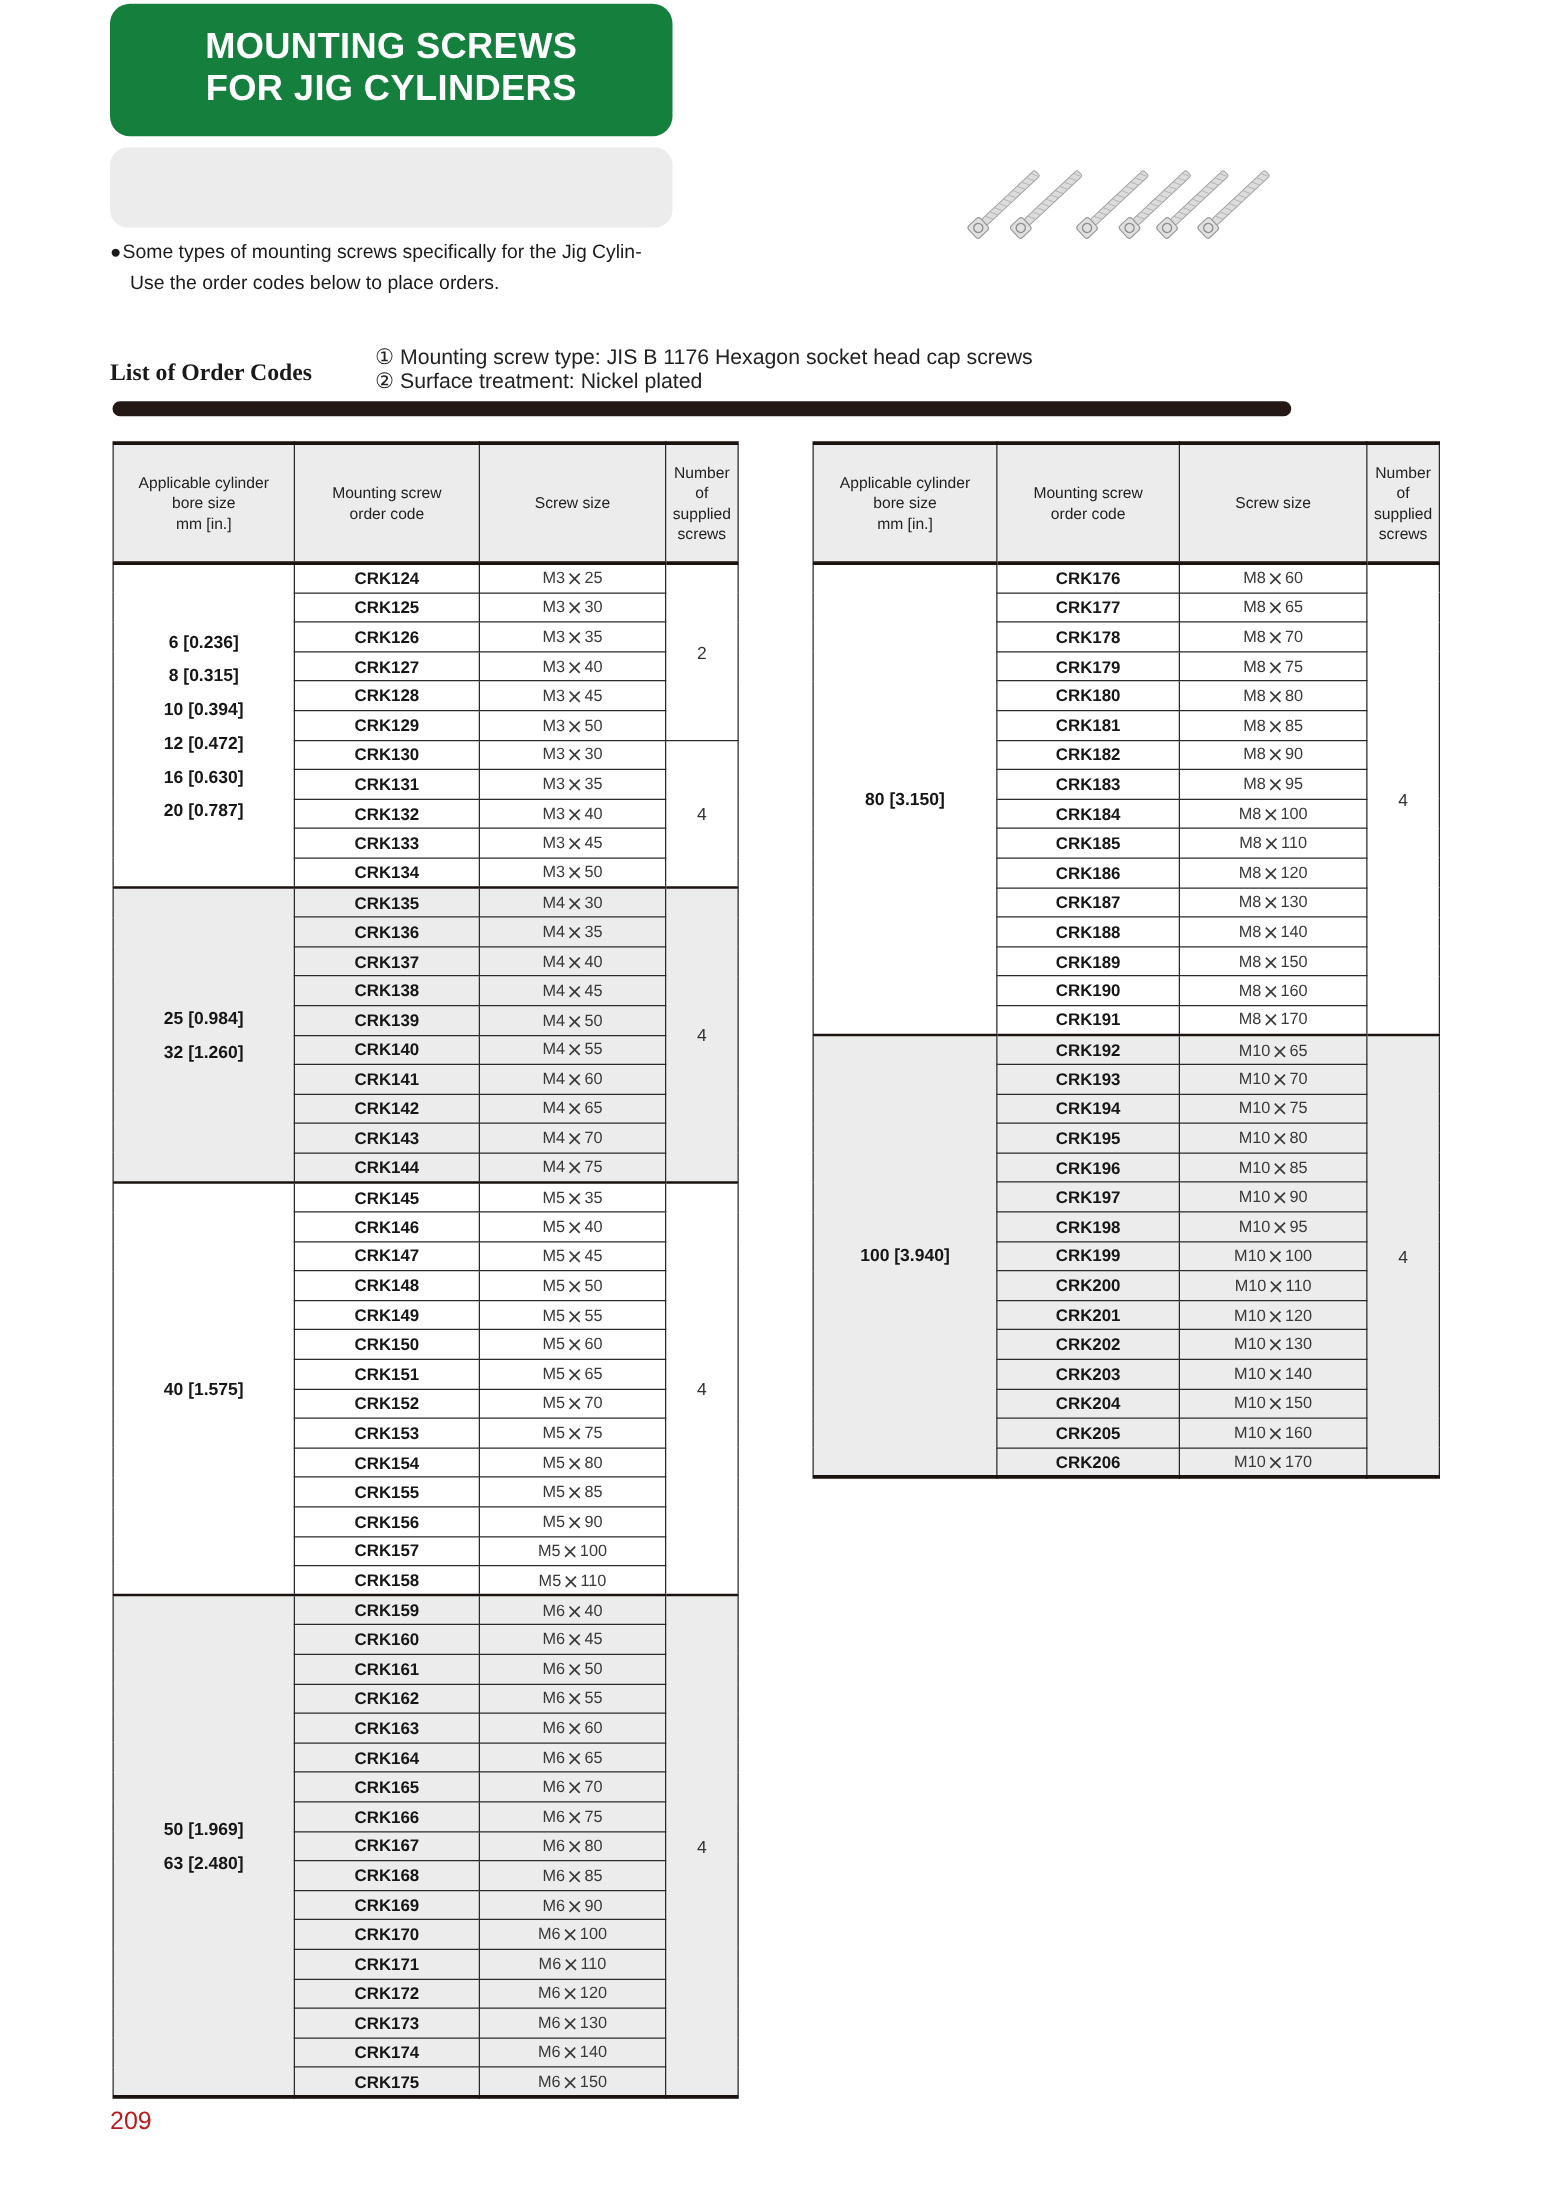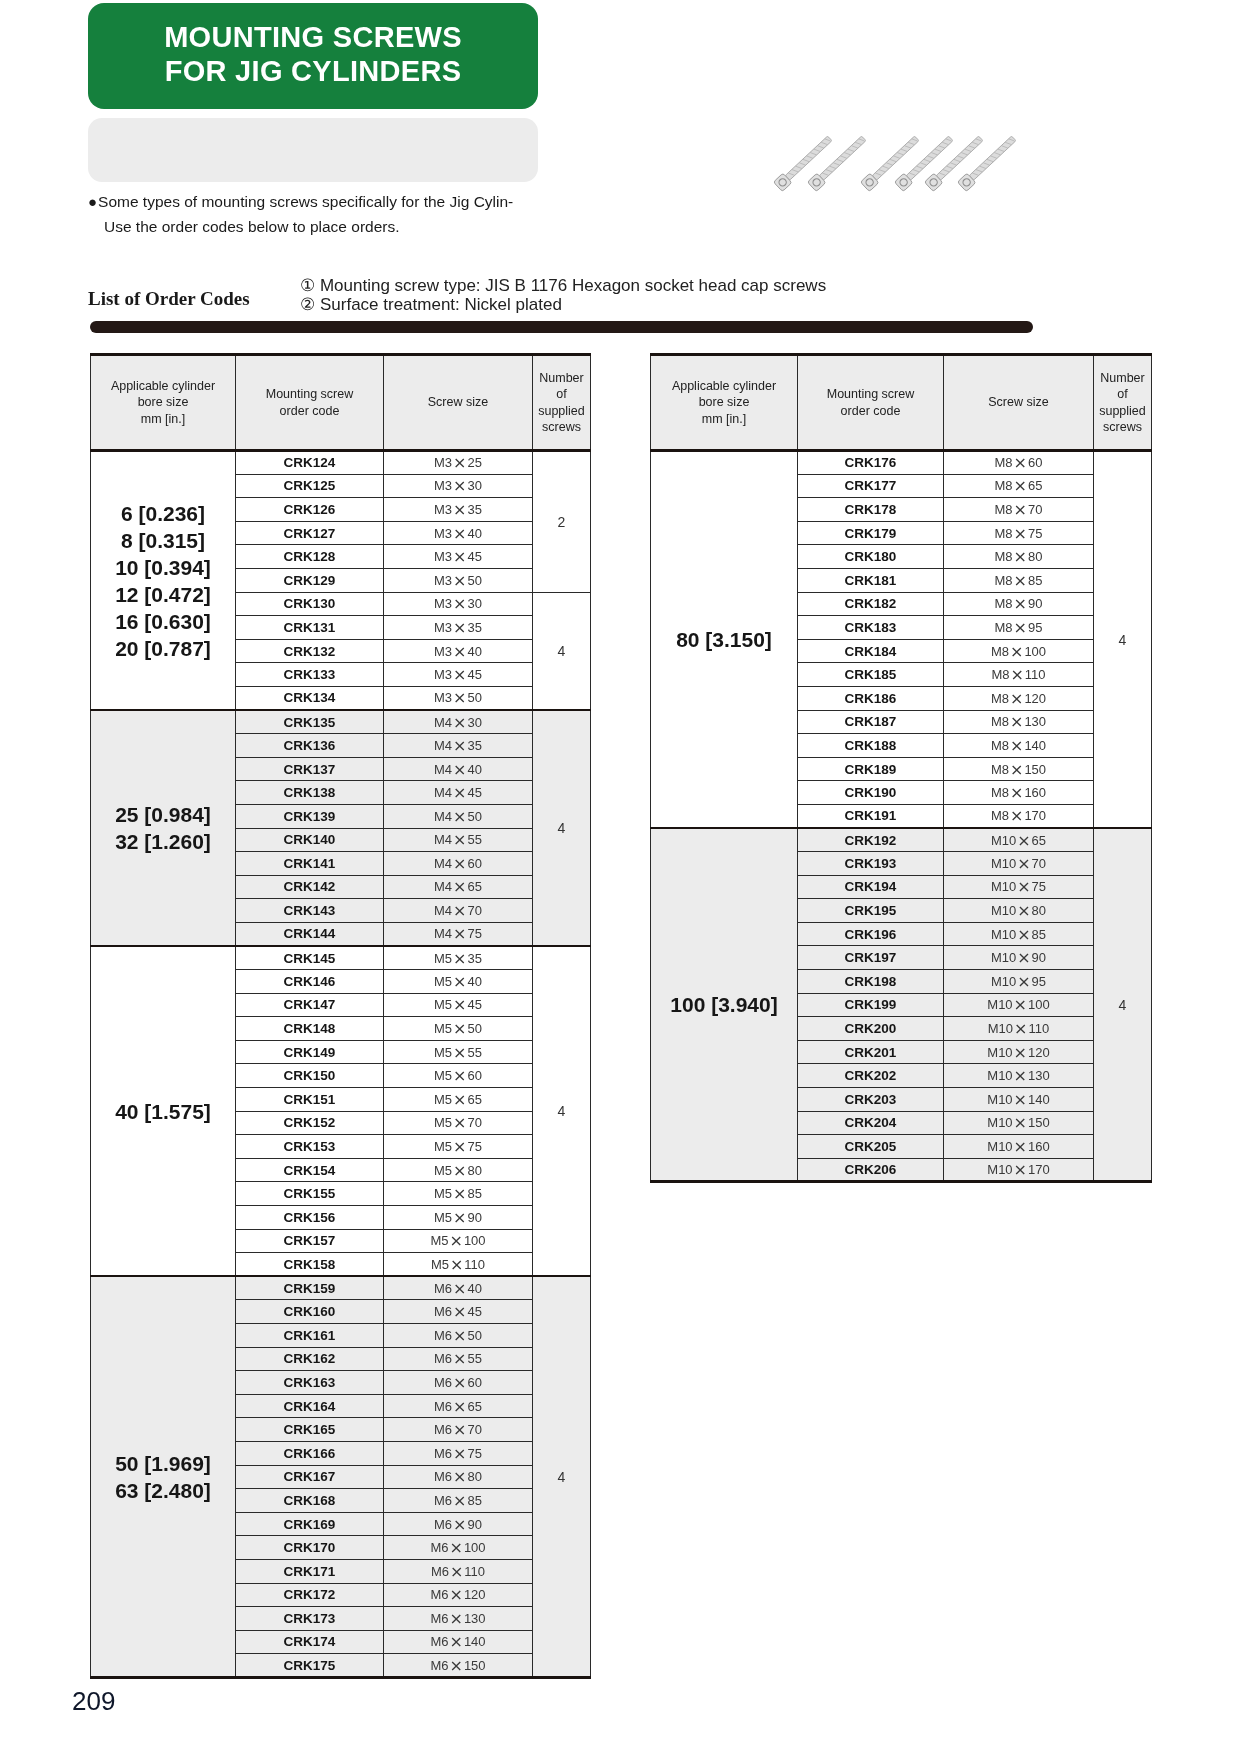--- a/index.html
+++ b/index.html
@@ -30,29 +30,29 @@
     background:#fff; border-top:3px solid #1a1310; border-bottom:3px solid #1a1310;
     border-left:1px solid #2a2a2a; border-right:1px solid #2a2a2a; }
   #left  { left:90px;  width:500px; }
   #right { left:650px; width:501px; }
 
   .order-table th, .order-table td { border:1px solid #2a2a2a; padding:0; text-align:center; }
   .order-table thead tr { height:96px; }
   .order-table th { background:#ececec; font-size:12.5px; font-weight:normal; line-height:16.5px;
     color:#222; border-bottom:3px solid #1a1310; }
   .order-table tbody tr { height:23.6px; }
-  td.bore   { font-size:21px; font-weight:bold; line-height:27px; color:#161616; }
+  td.bore   { font-size:14px; font-weight:bold; line-height:27px; color:#161616; }
   td.code   { font-size:13.5px; font-weight:bold; color:#161616; }
   td.size   { font-size:13px; color:#3a3a3a; }
   td.supply { font-size:14px; color:#333; }
   tr.group-start td { border-top:2.5px solid #1a1310;text-align:center; }
   td.shaded { background:#ececec; }
   span.x { font-size:16px; vertical-align:-1.5px; margin:0 1px; font-family:"DejaVu Sans", sans-serif; }
 
-  .page-number { position:absolute; left:72px; top:1686px; font-size:26px; color:#0f172a; }
+  .page-number { position:absolute; left:88px; top:1686px; font-size:20px; color:#b91c1c; }
 </style>
 </head>
 <body>
 
 <div class="page">
 
   <div class="title-box">
     <div>MOUNTING SCREWS</div>
     <div>FOR JIG CYLINDERS</div>
   </div>

